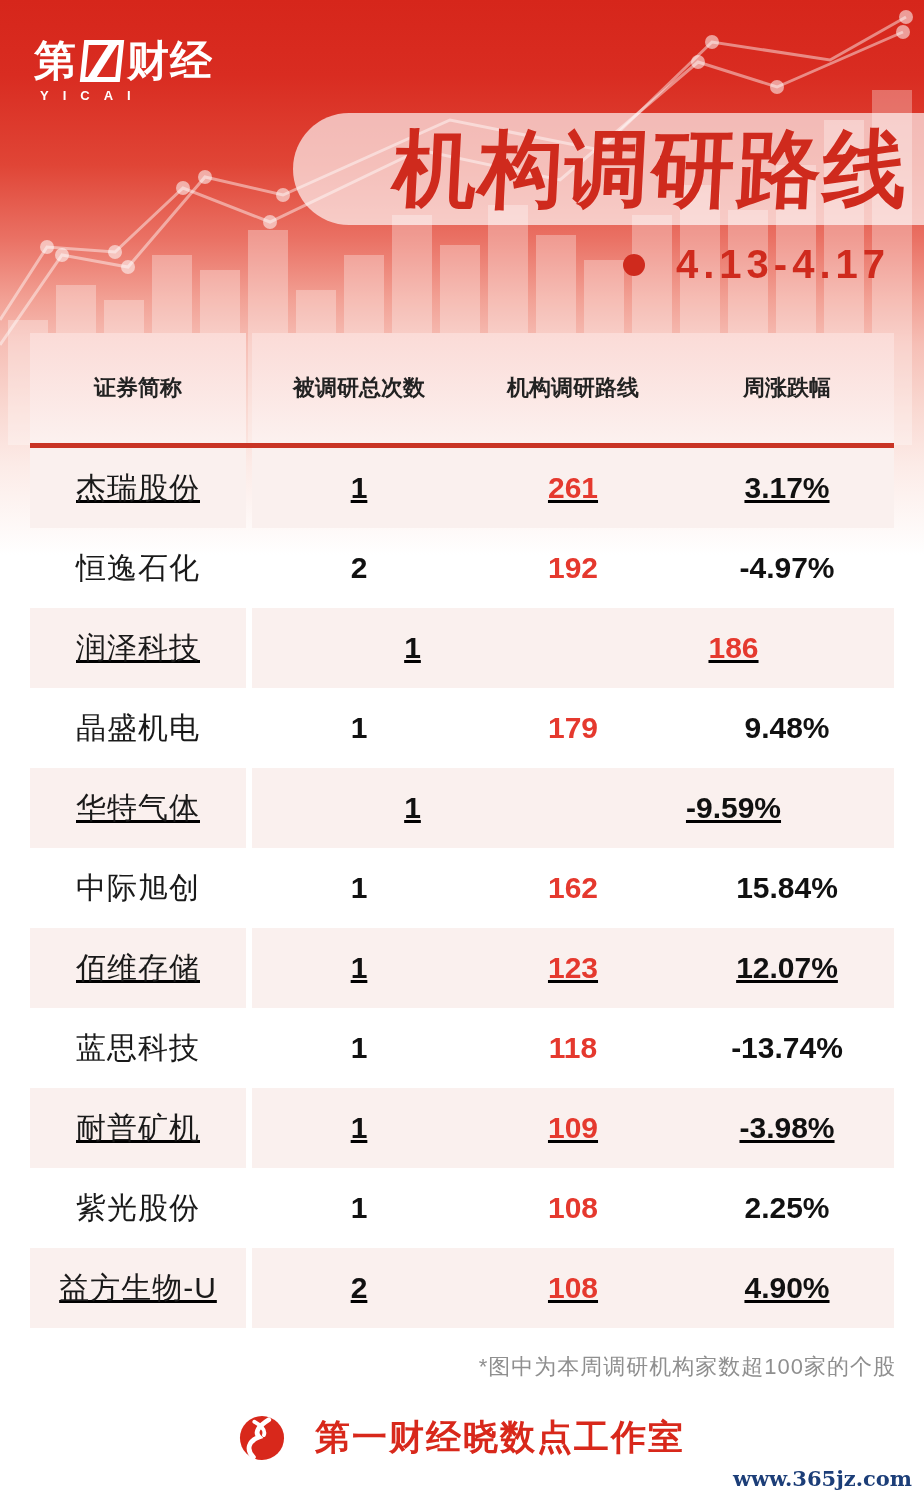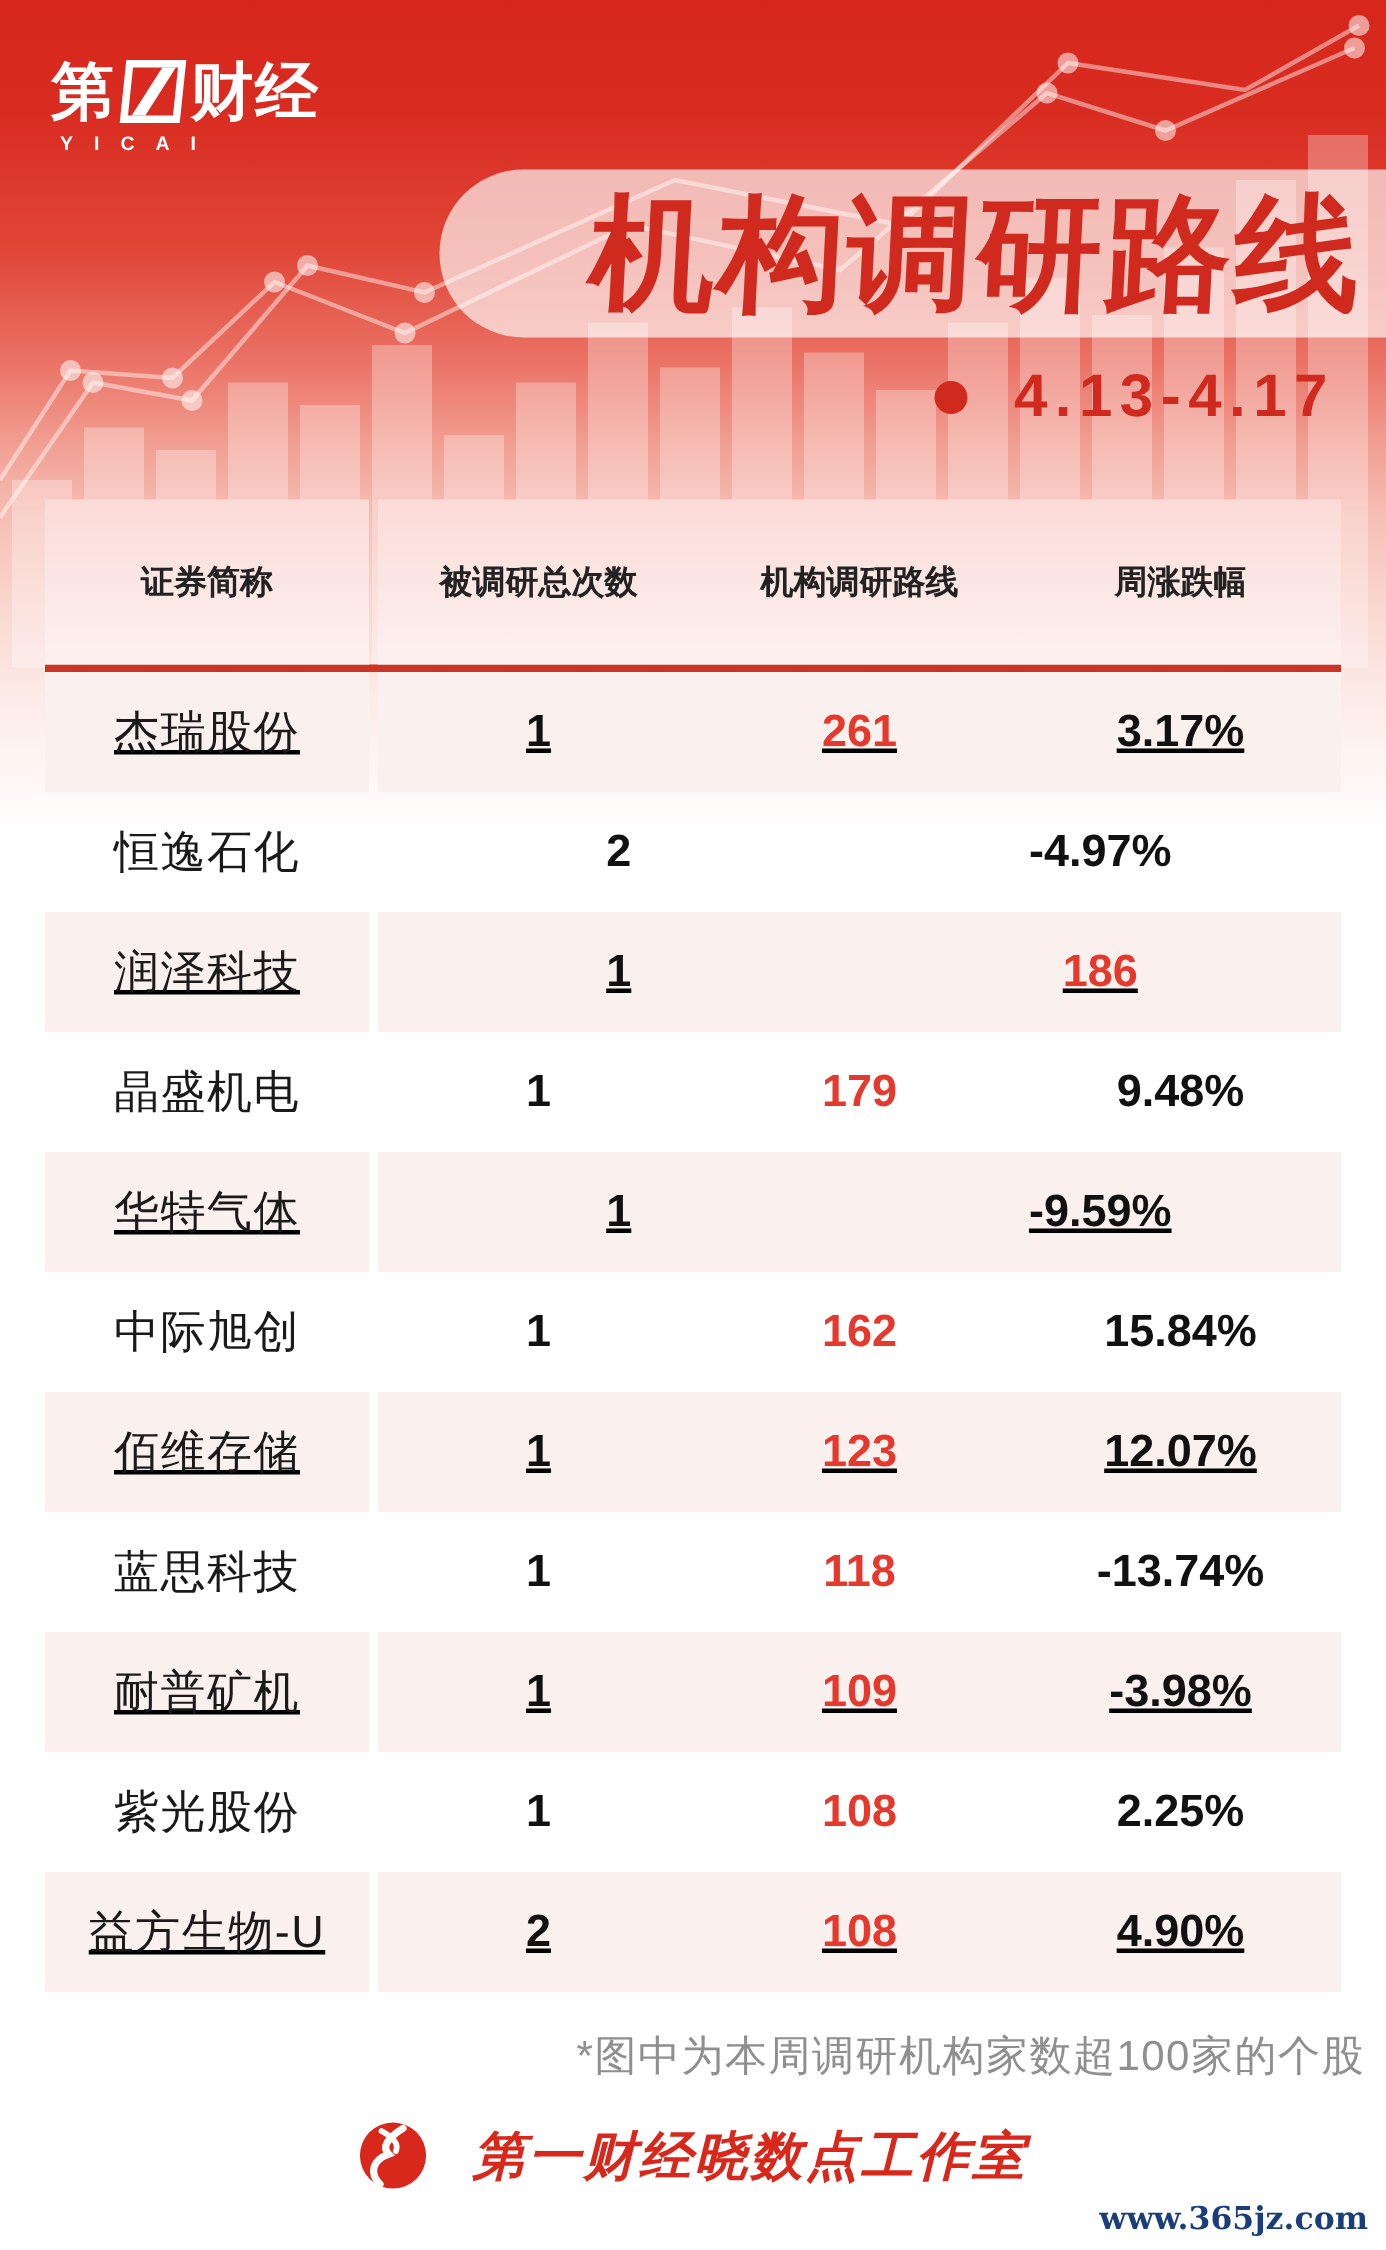--- a/index.html
+++ b/index.html
@@ -46,22 +46,22 @@
   .row{display:flex;height:80px;}
   .row .cell-left{width:216px;display:flex;align-items:center;justify-content:center;}
   .row .cell-group{flex:1;display:flex;}
   .row.odd .cell-left,.row.odd .cell-group{background:#faf0ee;text-decoration:underline;}
   .cell{flex:1;display:flex;align-items:center;justify-content:center;}
   .stock-name{font-size:30px;font-weight:500;color:#1a1a1a;letter-spacing:1px;}
   .val-times{font-size:30px;font-weight:700;color:#111;}
   .val-orgs{font-size:30px;font-weight:700;color:#e5392e;}
   .val-change{font-size:30px;font-weight:700;color:#111;}
   
-  .note{position:absolute;top:1352px;right:14px;font-size:28px;color:#8f8f8f;letter-spacing:1px;}
-  .brand-footer{position:absolute;top:1414px;left:0;width:100%;display:flex;align-items:flex-start;justify-content:center;gap:30px;font-style:italic;}
+  .note{position:absolute;top:1352px;right:28px;font-size:22px;color:#8f8f8f;letter-spacing:1px;}
+  .brand-footer{position:absolute;top:1414px;left:0;width:100%;display:flex;align-items:center;justify-content:center;gap:30px;}
   .brand-text{font-size:35px;font-weight:900;color:#d8281b;letter-spacing:2px;}
   .watermark{position:absolute;top:1466px;right:12px;font-size:21px;font-weight:600;color:#1c3e78;font-family:"DejaVu Serif","Liberation Serif",serif;}
 </style>
 </head>
 <body>
 
 <div class="canvas">
 
   <svg class="decor" width="924" height="470" viewBox="0 0 924 470">
     <g fill="rgba(255,255,255,0.30)">
@@ -154,20 +154,21 @@
             <div class="cell val-change">3.17%</div>
           </div>
         </div>
         <div class="row even">
           <div class="cell-left">
             <span class="stock-name">恒逸石化</span>
           </div>
           <div class="vgap"></div>
           <div class="cell-group">
             <div class="cell val-times">2</div>
+            <div class="cell val-orgs">192</div>
             <div class="cell val-change">-4.97%</div>
           </div>
         </div>
         <div class="row odd">
           <div class="cell-left">
             <span class="stock-name">润泽科技</span>
           </div>
           <div class="vgap"></div>
           <div class="cell-group">
             <div class="cell val-times">1</div>

